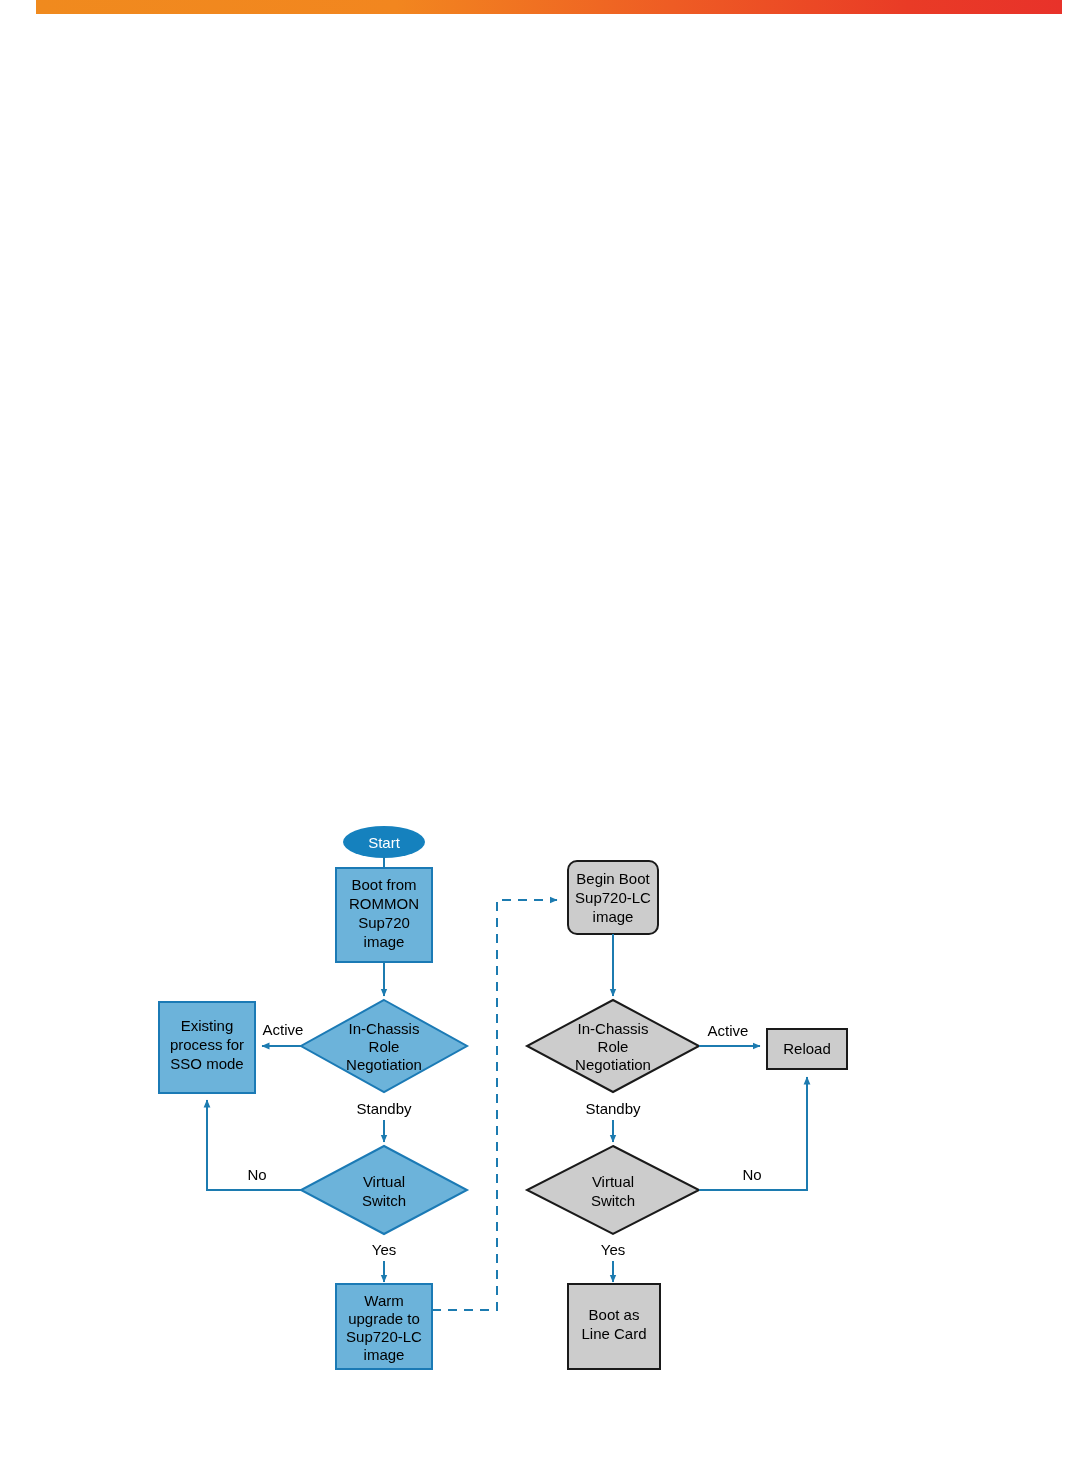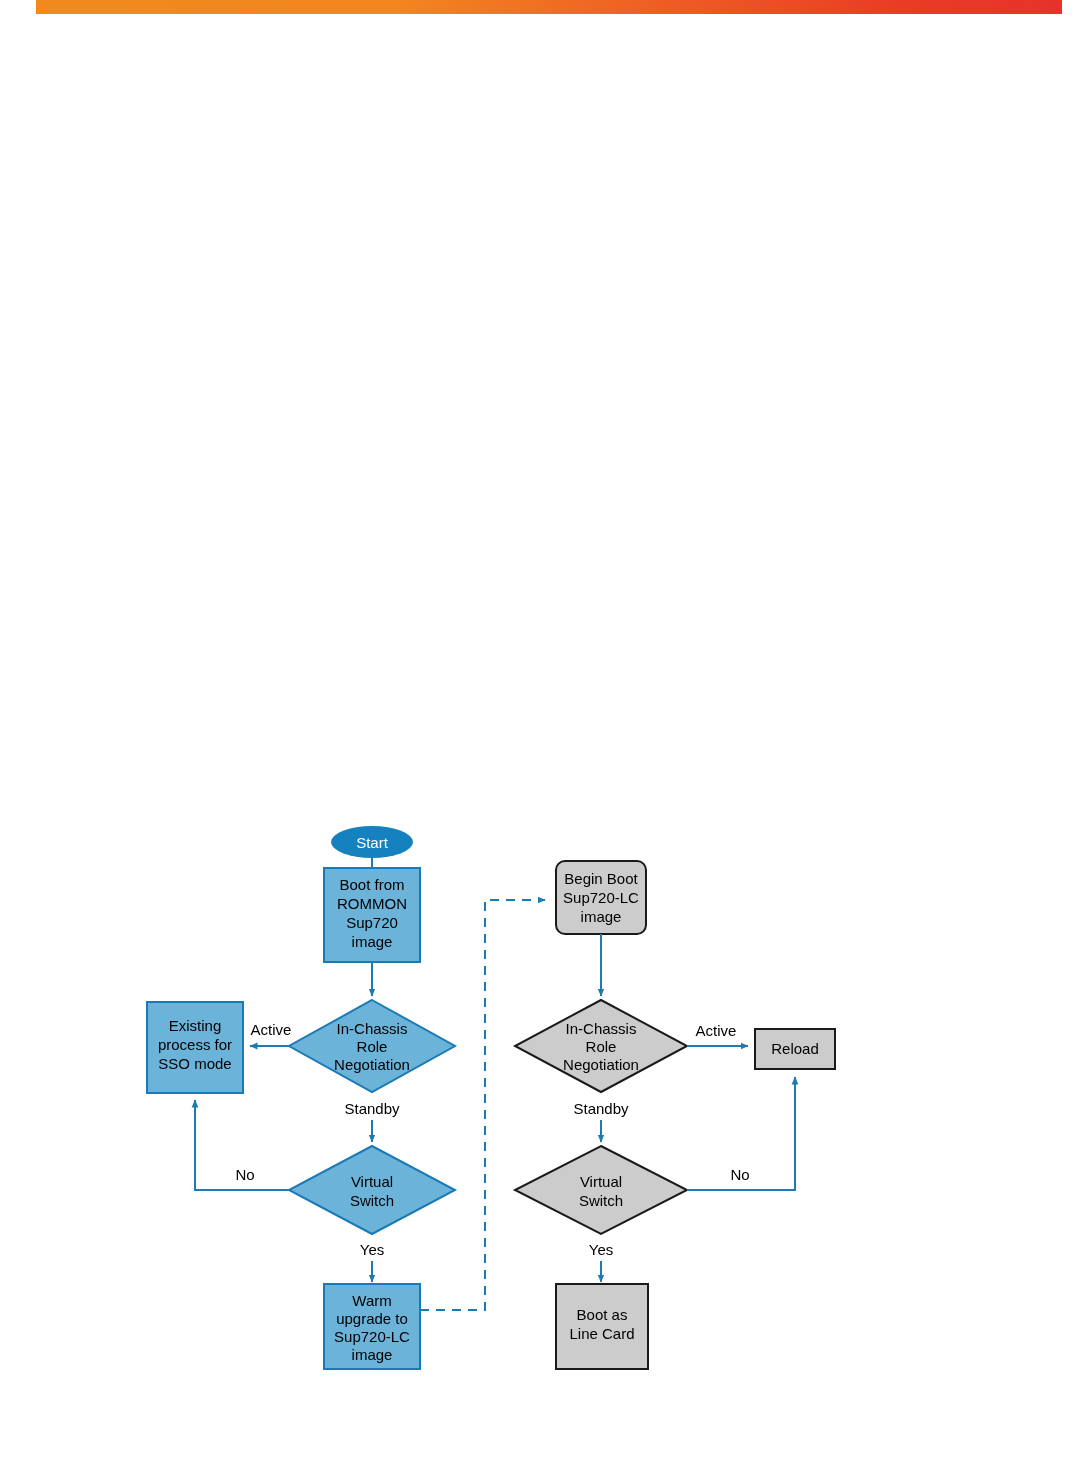--- a/index.html
+++ b/index.html
@@ -16,21 +16,21 @@
   }
   #top-bar {
     position: absolute;
     left: 36px;
     top: 0px;
     width: 1026px;
     height: 14px;
   }
   #figure {
     position: absolute;
-    left: 0;
+    left: 12px;
     top: 0;
     width: 872px;
     height: 1468px;
   }
   svg { display: block; }
   text {
     font-family: "Liberation Sans", sans-serif;
     fill: #000000;
   }
   .node-label { font-size: 15px; }

